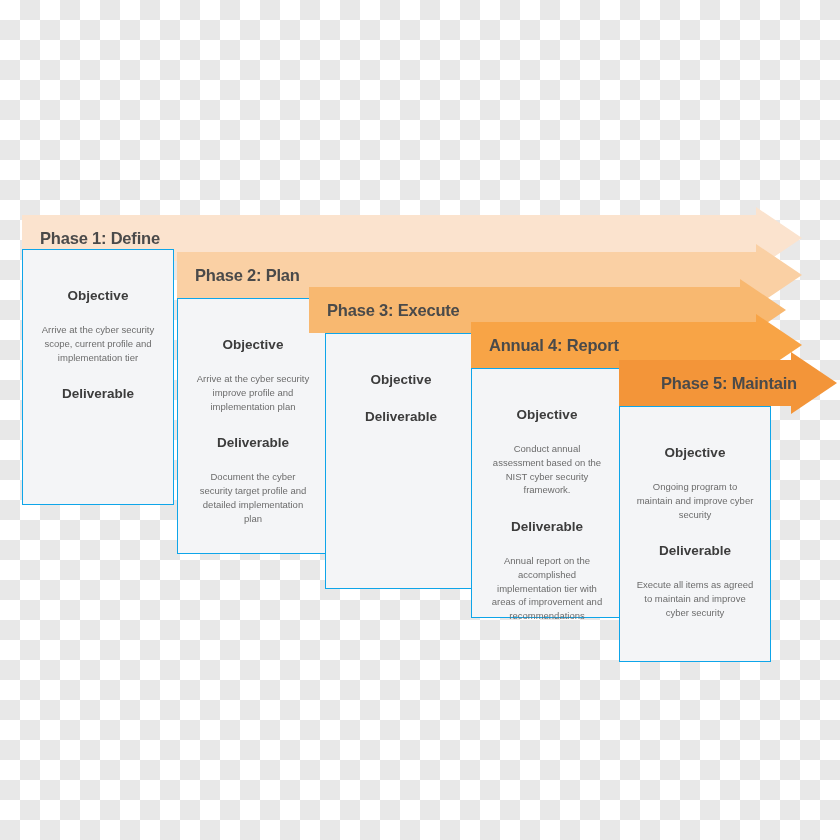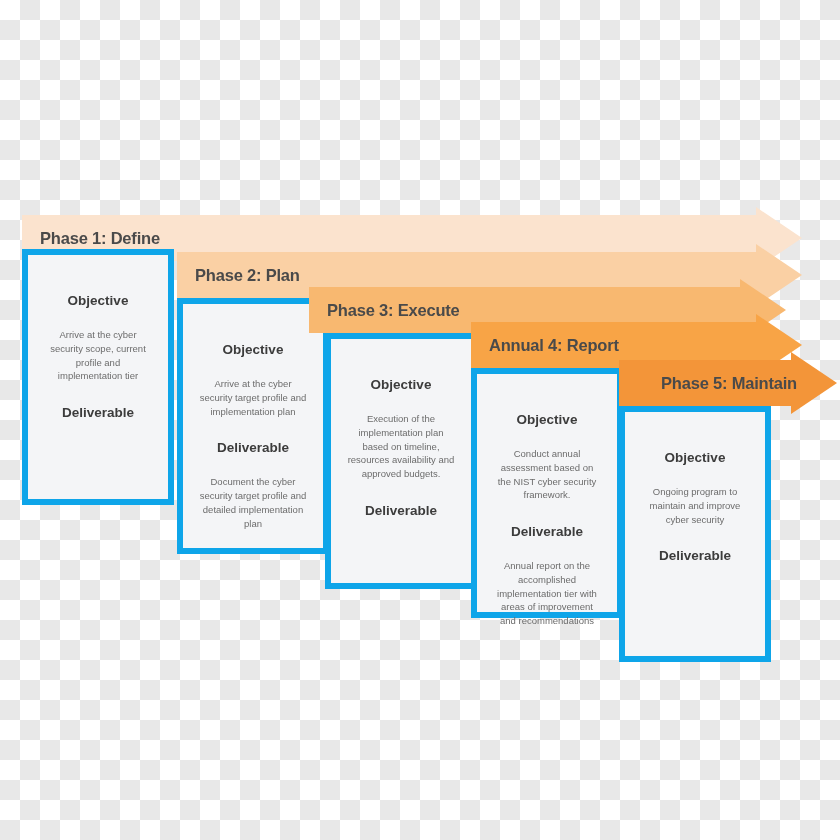--- a/index.html
+++ b/index.html
@@ -46,21 +46,21 @@
     color:#4a4a4a;
     letter-spacing:-0.2px;
     padding-left:18px;
     white-space:nowrap;
   }
 
   
   .card{
     position:absolute;
     background:#f4f5f7;
-    border:6px solid #0ea5e9;
+    border:1px solid #0ea5e9;
     box-sizing:border-box;
     text-align:center;
     padding:16px 12px 10px 12px;
   }
   .card-heading{
     font-size:13.5px;
     font-weight:bold;
     color:#3c3c3c;
     margin:0;
   }
@@ -94,37 +94,36 @@
 
   <div class="phase">
     <div class="banner" style="left:177px;top:252px;width:625px;">
       <div class="banner-body" style="background:#fad0a4;"></div>
       <div class="banner-tip" style="border-left:46px solid #fad0a4;"></div>
       <div class="banner-label">Phase 2: Plan</div>
     </div>
     <div class="card" style="left:177px;top:298px;width:152px;height:256px;">
       <div class="spacer"></div>
       <p class="card-heading">Objective</p>
-      <p class="card-text">Arrive at the cyber security target profile and implementation plan</p>
+      <p class="card-text">Arrive at the cyber security improve profile and implementation plan</p>
       <div class="spacer"></div>
       <p class="card-heading">Deliverable</p>
       <p class="card-text">Document the cyber security target profile and detailed implementation plan</p>
     </div>
   </div>
 
   <div class="phase">
     <div class="banner" style="left:309px;top:287px;width:477px;">
       <div class="banner-body" style="background:#f8b870;"></div>
       <div class="banner-tip" style="border-left:46px solid #f8b870;"></div>
       <div class="banner-label">Phase 3: Execute</div>
     </div>
     <div class="card" style="left:325px;top:333px;width:152px;height:256px;">
       <div class="spacer"></div>
       <p class="card-heading">Objective</p>
-      <p class="card-text">Execution of the implementation plan based on timeline, resources availability and approved budgets.</p>
       <div class="spacer"></div>
       <p class="card-heading">Deliverable</p>
     </div>
   </div>
 
   <div class="phase">
     <div class="banner" style="left:471px;top:322px;width:331px;">
       <div class="banner-body" style="background:#f8a446;"></div>
       <div class="banner-tip" style="border-left:46px solid #f8a446;"></div>
       <div class="banner-label">Annual 4: Report</div>
@@ -144,16 +143,17 @@
       <div class="banner-body" style="background:#f39539;"></div>
       <div class="banner-tip" style="border-left:46px solid #f39539;"></div>
       <div class="banner-label">Phase 5: Maintain</div>
     </div>
     <div class="card" style="left:619px;top:406px;width:152px;height:256px;">
       <div class="spacer"></div>
       <p class="card-heading">Objective</p>
       <p class="card-text">Ongoing program to maintain and improve cyber security</p>
       <div class="spacer"></div>
       <p class="card-heading">Deliverable</p>
+      <p class="card-text">Execute all items as agreed to maintain and improve cyber security</p>
     </div>
   </div>
 
 </div>
 
 </body></html>

